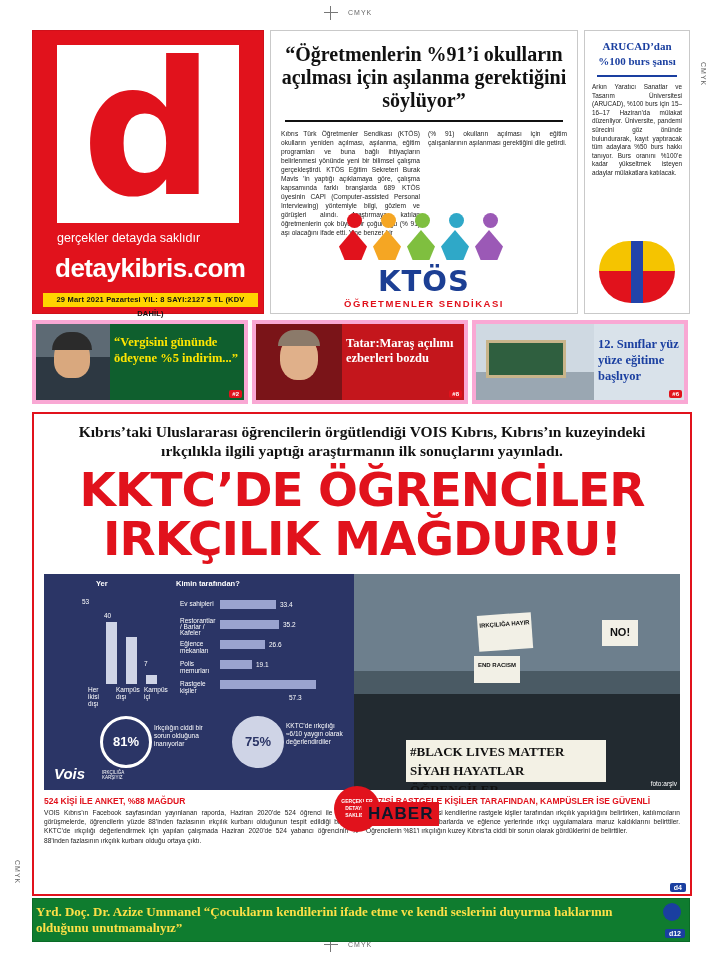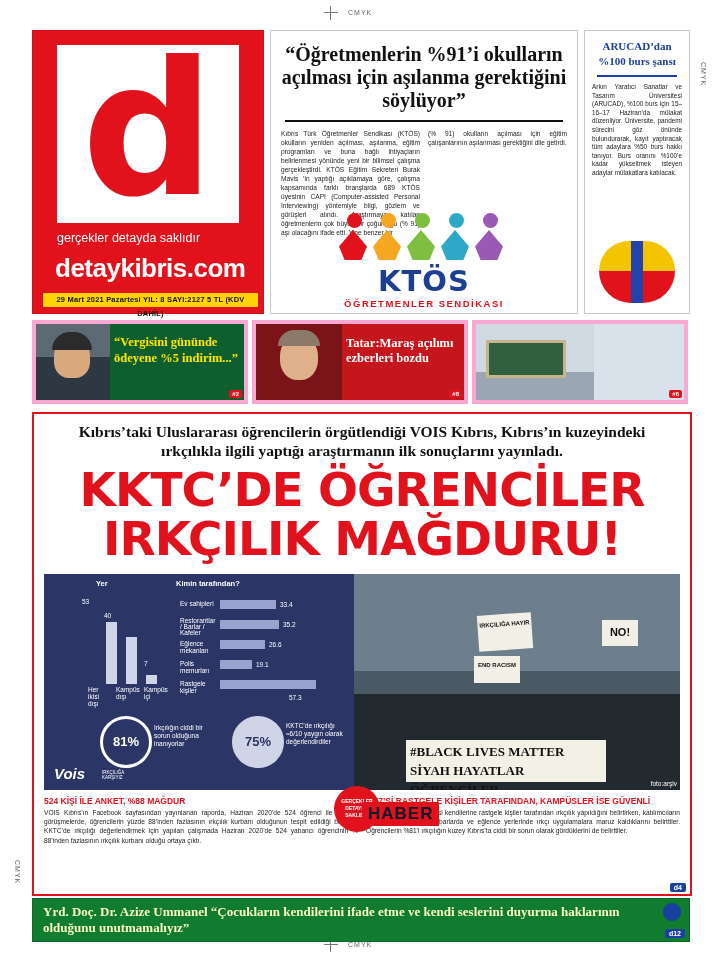--- a/index.html
+++ b/index.html
@@ -85,21 +85,21 @@
   .botcol{flex:1;position:relative;}
   .botcol h3{margin:0 0 2px;font-size:8.5px;font-weight:bold;color:#e1121c;}
   .botcol p{margin:0;font-size:6.6px;line-height:9.2px;color:#222;text-align:justify;}
   .stamp{position:absolute;left:292px;top:378px;width:96px;height:64px;}
   .stamp .seal{position:absolute;left:8px;top:-6px;width:46px;height:46px;border-radius:50%;background:#e1121c;color:#fff;font-size:5px;font-weight:bold;text-align:center;line-height:7px;padding-top:12px;box-sizing:border-box;}
   .stamp .word{position:absolute;left:36px;top:10px;background:#e1121c;color:#0f172a;font-size:17px;font-weight:bold;padding:2px 6px;letter-spacing:1px;}
   .pagetag{position:absolute;right:4px;bottom:2px;background:#1a3fa0;color:#fff;font-size:7px;font-weight:bold;padding:1px 4px;border-radius:2px;}
 
   
   .footer{position:absolute;left:32px;top:898px;width:656px;height:42px;background:#0f7c2f;border:1px solid #0a6b27;}
-  .footer .t{padding:5px 40px 0 10px;color:#fef9c3;font-family:"Liberation Serif",serif;font-size:13px;line-height:16px;font-weight:bold;}
+  .footer .t{padding:5px 40px 0 3px;color:#fde047;font-family:"Liberation Serif",serif;font-size:13px;line-height:16px;font-weight:bold;}
   .footer .tag{position:absolute;right:4px;bottom:3px;background:#1a3fa0;color:#fff;font-size:7px;font-weight:bold;padding:1px 4px;border-radius:2px;}
   .footer .circ{position:absolute;right:8px;top:4px;width:18px;height:18px;border-radius:50%;background:#1a3fa0;}
 </style>
 </head>
 <body>
 
 <div class="page">
 
   <div class="regmark" style="left:324px;top:6px;"></div>
   <div class="cmyk" style="left:348px;top:9px;">CMYK</div>
@@ -180,20 +180,21 @@
           <div class="face"></div>
           <div class="hair"></div>
         </div>
       <div class="txt">Tatar:Maraş açılımı ezberleri bozdu</div>
       <div class="cap">#8</div>
     </div>
     <div class="teaser t3">
       <div class="photo">
           <div class="board"></div>
         </div>
+      <div class="txt">12. Sınıflar yüz yüze eğitime başlıyor</div>
       <div class="cap">#6</div>
     </div>
   </div>
 
   <div class="main">
     <div class="kicker">Kıbrıs’taki Uluslararası öğrencilerin örgütlendiği VOIS Kıbrıs, Kıbrıs’ın kuzeyindeki ırkçılıkla ilgili yaptığı araştırmanın ilk sonuçlarını yayınladı.</div>
     <div class="bighead">
       <span>KKTC’DE ÖĞRENCİLER</span>
       <span class="l2">IRKÇILIK MAĞDURU!</span>
     </div>

